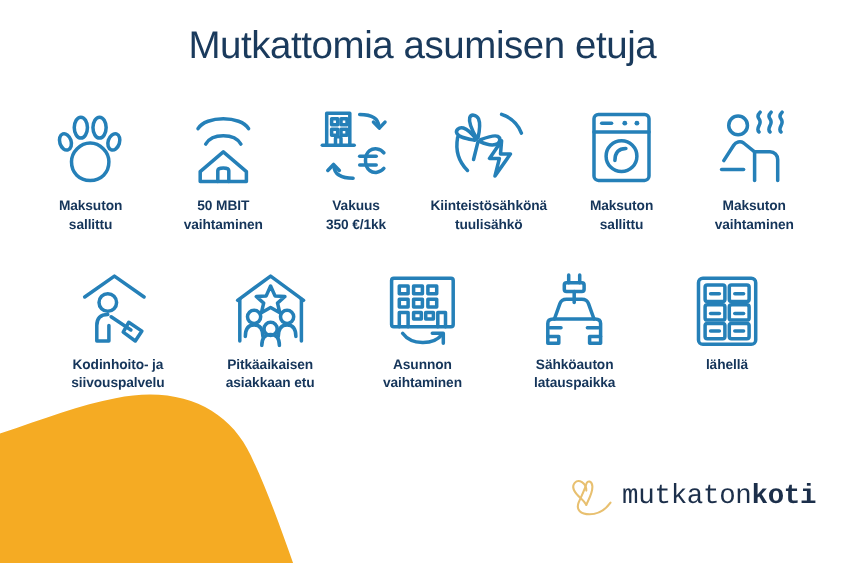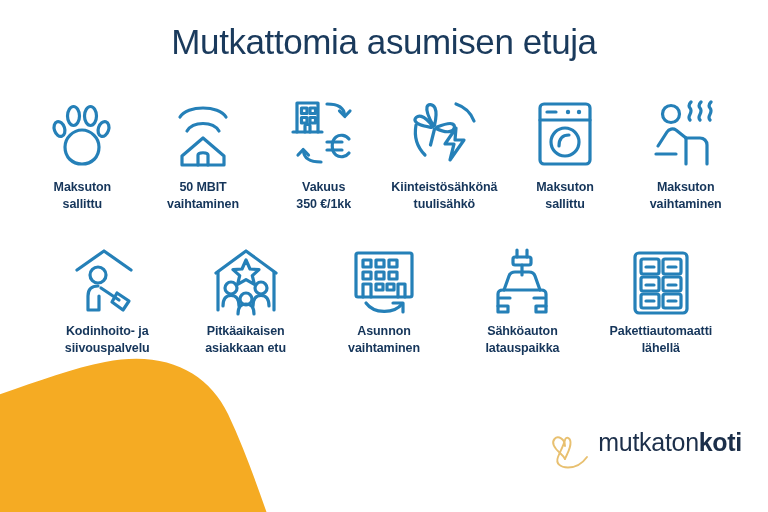--- a/index.html
+++ b/index.html
@@ -38,21 +38,21 @@
   .label{
     margin-top:11px;
     font-size:12.5px;font-weight:bold;line-height:1.32;
     color:#15355a;letter-spacing:-0.1px;
   }
   .row2 .label{margin-top:7px;}
 
   
   .logo{
     position:absolute;right:26px;bottom:42px;z-index:3;
-    display:flex;align-items:flex-start;gap:9px;
+    display:flex;align-items:center;gap:9px;font-family:Liberation Mono, monospace;
   }
   .logo-mark{width:42px;height:40px;flex:none;}
   .logo-mark svg{display:block;}
   .logo-text{
     font-size:25px;color:#1c2f4a;letter-spacing:-0.3px;
     font-weight:400;line-height:1;white-space:nowrap;
   }
   .logo-text b{font-weight:bold;}
 </style>
 </head>
@@ -279,21 +279,20 @@
           <rect x="31" y="44" width="18" height="14" rx="2"></rect>
           <path d="M14 17 L 22 17"></path>
           <path d="M36 17 L 44 17"></path>
           <path d="M14 35 L 22 35"></path>
           <path d="M36 35 L 44 35"></path>
           <path d="M14 51 L 22 51"></path>
           <path d="M36 51 L 44 51"></path>
         </svg>
       </div>
       <div class="label">
-        <div>Pakettiautomaatti</div>
         <div>lähellä</div>
       </div>
     </div>
 
   </div>
 
   <div class="logo">
     <span class="logo-mark">
       <svg width="42" height="40" viewBox="0 0 42 40" fill="none" stroke="#e8c070" stroke-width="1.9" stroke-linecap="round" stroke-linejoin="round" xmlns="http://www.w3.org/2000/svg">
         <path d="M18 16 C 18 9 11 5 7.5 9 C 4 13 8.5 19 13 23 C 15.5 25.3 17 27 18 29"></path>

